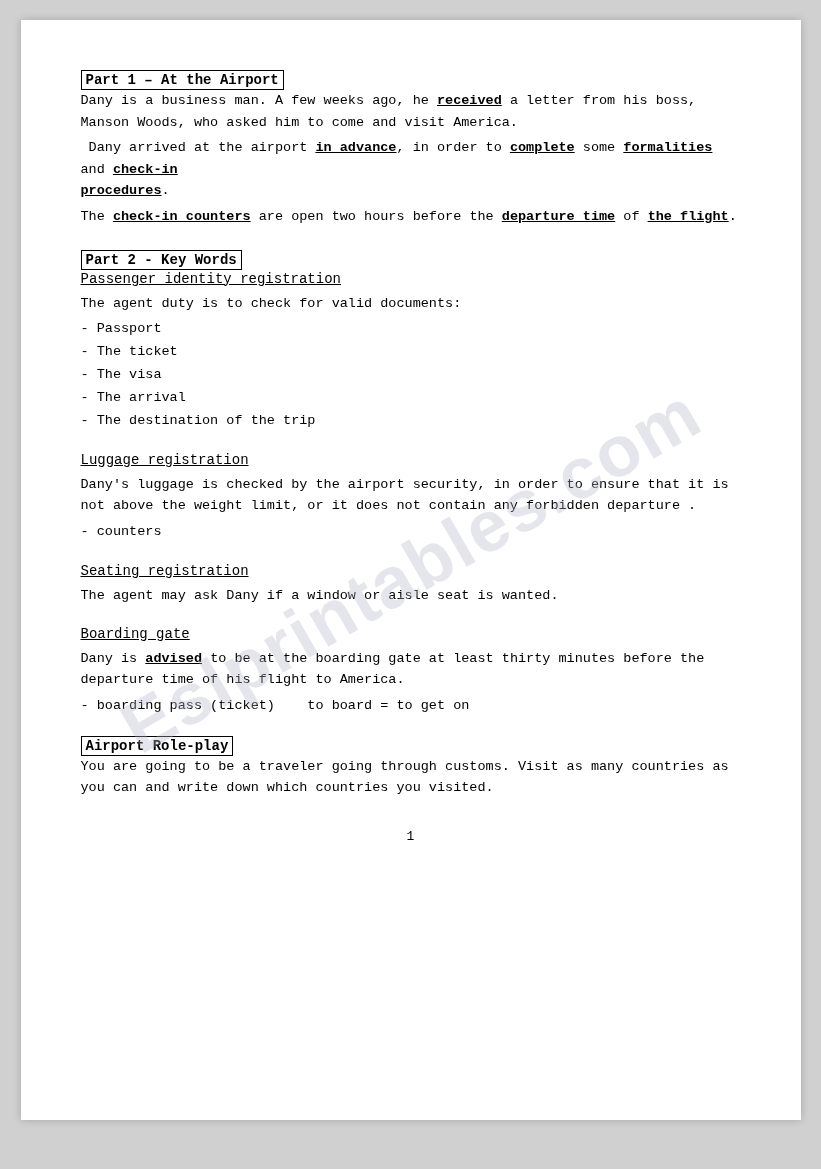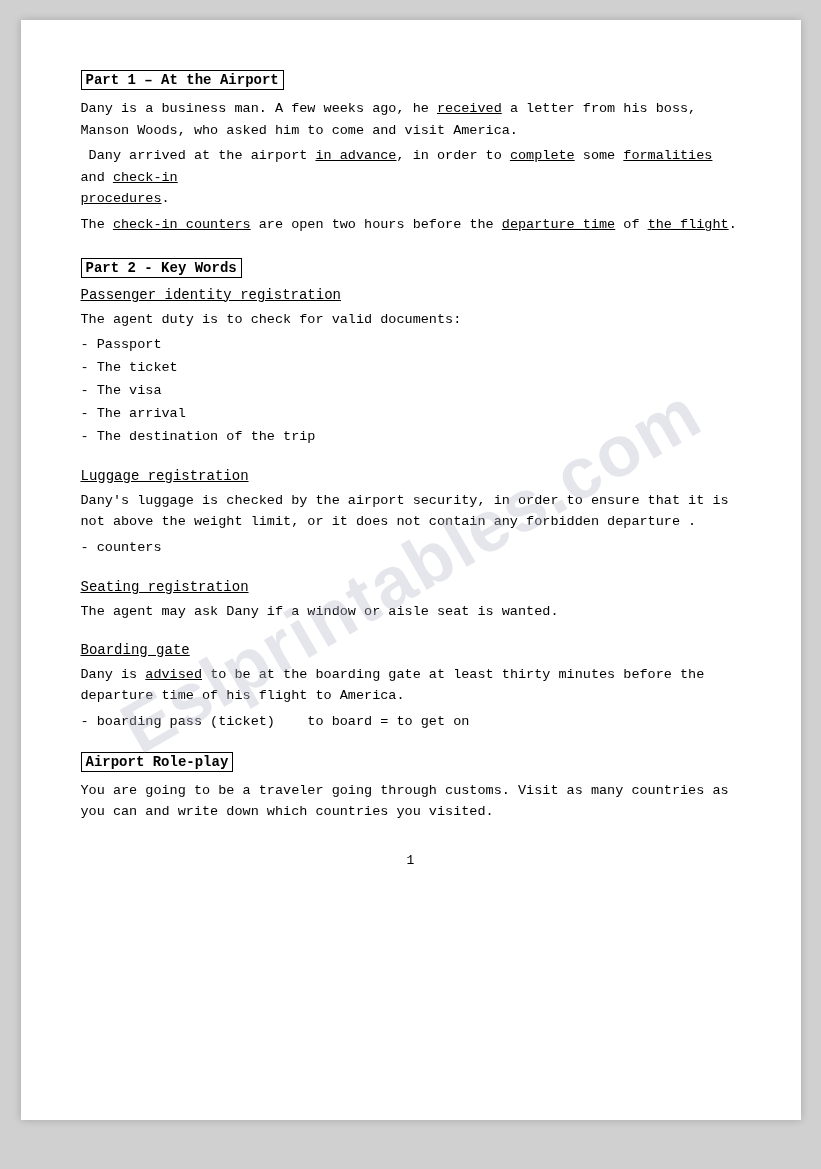--- a/index.html
+++ b/index.html
@@ -61,35 +61,35 @@
       margin-bottom: 4px;
     }
 
     .list-item {
       font-size: 13.5px;
       line-height: 1.7;
     }
 
     .underline {
       text-decoration: underline;
+      font-weight: bold;
     }
 
     .page-number {
       text-align: center;
       margin-top: 30px;
       font-size: 13px;
     }
 
     .border-box-title {
       border: 1.5px solid #000;
       display: inline-block;
       padding: 1px 4px;
       font-weight: bold;
       font-size: 14px;
-      margin-bottom: 8px;
     }
 
     .part1-section {
       margin-bottom: 22px;
     }
 
     .part2-section {
       margin-bottom: 10px;
     }
 

